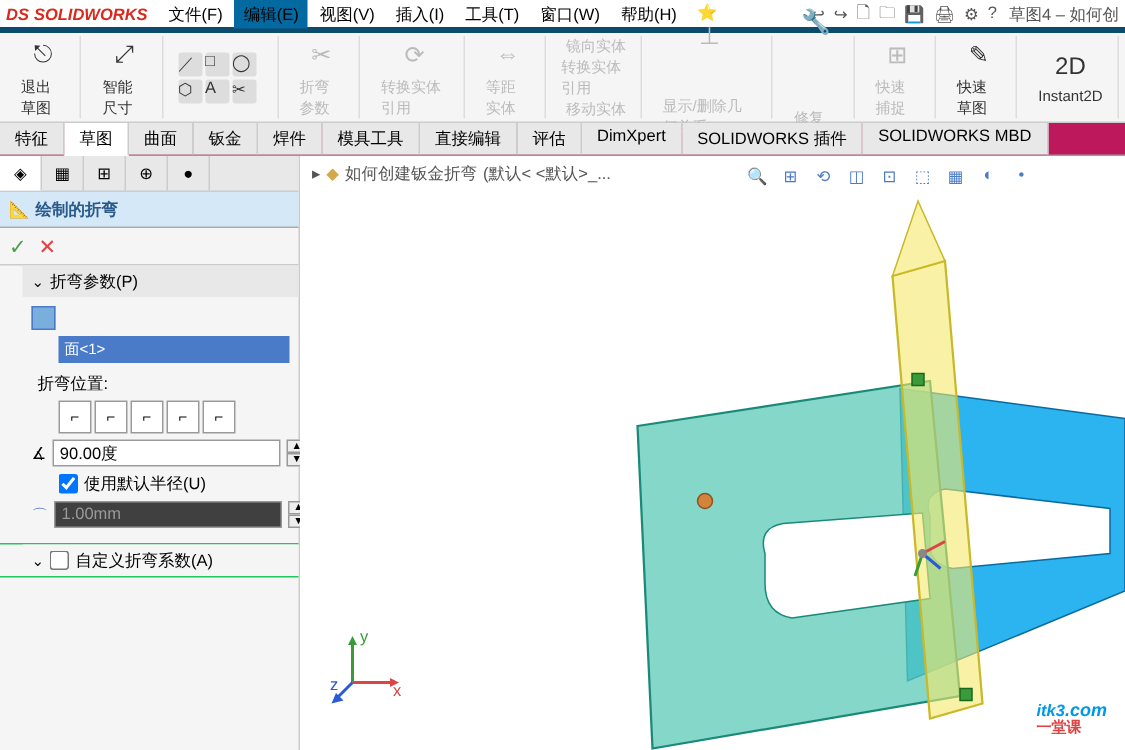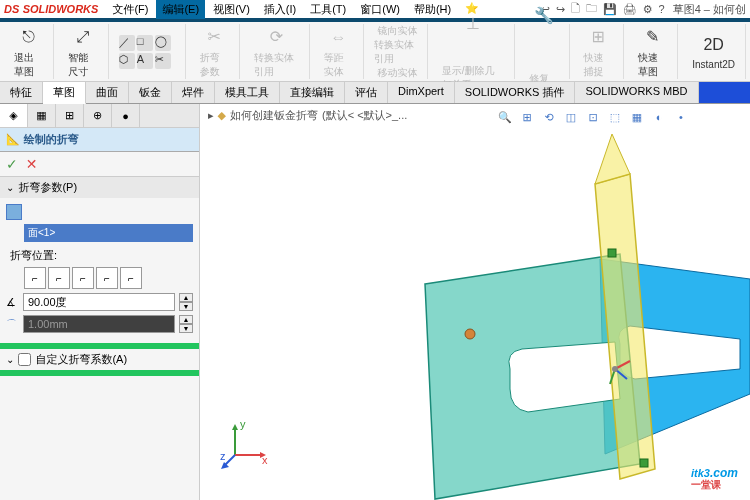--- a/index.html
+++ b/index.html
@@ -13,33 +13,33 @@
 .title-icons{margin-left:auto;display:flex;gap:6px;align-items:center;}
 .title-icons span{cursor:pointer;color:#555;}
 .doc-title{color:#555;margin-left:8px;}
 .ribbon{height:60px;background:#f5f5f5;border-bottom:1px solid #ccc;display:flex;padding:2px 4px;gap:4px;}
 .ribbon-group{display:flex;flex-direction:column;align-items:center;justify-content:center;border-right:1px solid #ddd;padding:0 6px;color:#999;}
 .ribbon-group.enabled{color:#333;}
 .ribbon-btn{display:flex;flex-direction:column;align-items:center;gap:2px;cursor:pointer;padding:2px 4px;}
 .ribbon-icon{width:24px;height:24px;display:flex;align-items:center;justify-content:center;font-size:16px;}
 .ribbon-small{display:flex;flex-wrap:wrap;gap:2px;width:60px;}
 .ribbon-small span{width:16px;height:16px;background:#ddd;border-radius:2px;}
-.tabs{height:22px;background:#1d4ed8;border-bottom:1px solid #999;display:flex;}
+.tabs{height:22px;background:#be185d;border-bottom:1px solid #999;display:flex;}
 .tab{padding:3px 10px;border-right:1px solid #ccc;cursor:pointer;background:#e8e8e8;}
 .tab.active{background:#fff;border-bottom:1px solid #fff;margin-bottom:-1px;}
 .main{display:flex;height:396px;}
 .sidebar{width:200px;background:#f5f5f5;border-right:1px solid #ccc;display:flex;flex-direction:column;}
 .side-tabs{height:24px;display:flex;background:#e8e8e8;border-bottom:1px solid #ccc;}
 .side-tab{width:28px;display:flex;align-items:center;justify-content:center;border-right:1px solid #ccc;cursor:pointer;}
 .side-tab.active{background:#fff;}
 .feature-title{background:#d4e8f7;padding:4px 6px;display:flex;align-items:center;gap:4px;font-weight:bold;color:#2a5a8a;border-bottom:1px solid #aaa;}
 .ok-cancel{padding:4px 6px;display:flex;gap:8px;border-bottom:1px solid #ccc;}
 .ok{color:#4a9b4a;font-size:14px;cursor:pointer;}
 .cancel{color:#d44;font-size:14px;cursor:pointer;}
-.panel-section{border-bottom:6px solid #22c55e;}
+.panel-section{border-bottom:1px solid #22c55e;padding-left:15px;}
 .panel-header{background:#e8e8e8;padding:3px 6px;display:flex;align-items:center;cursor:pointer;}
 .panel-header::before{content:"⌄";margin-right:4px;font-size:10px;}
 .panel-body{padding:6px;}
 .sel-box{background:#4a7bc8;color:#fff;padding:2px 4px;margin:2px 0 6px 18px;font-size:10px;}
 .sel-row{display:flex;align-items:center;gap:4px;margin-bottom:4px;}
 .sel-icon{width:16px;height:16px;background:#7aafdd;border:1px solid #4a7bc8;}
 .pos-icons{display:flex;gap:2px;margin:4px 0 4px 18px;}
 .pos-icons span{width:22px;height:22px;border:1px solid #999;background:#fff;display:flex;align-items:center;justify-content:center;cursor:pointer;font-size:10px;}
 .input-row{display:flex;align-items:center;gap:4px;margin:4px 0;}
 .input-row input[type=text]{flex:1;border:1px solid #999;padding:2px 4px;background:#fff;}
@@ -212,20 +212,24 @@
             <span>⌐</span>
           </div>
         <div class="input-row">
           <span style="width:16px;">∡</span>
           <input type="text" value="90.00度" style="">
           <div class="spinner">
               <span>▲</span>
               <span>▼</span>
             </div>
         </div>
+        <div class="chk-row">
+          <input type="checkbox" checked="" style="">
+          <span>使用默认半径(U)</span>
+        </div>
         <div class="input-row">
           <span style="width:16px;color:#4a7bc8;">⌒</span>
           <input type="text" disabled="" style="background: #404040; color: rgb(153, 153, 153);" value="1.00mm">
           <div class="spinner">
               <span>▲</span>
               <span>▼</span>
             </div>
         </div>
       </div>
     </div>

